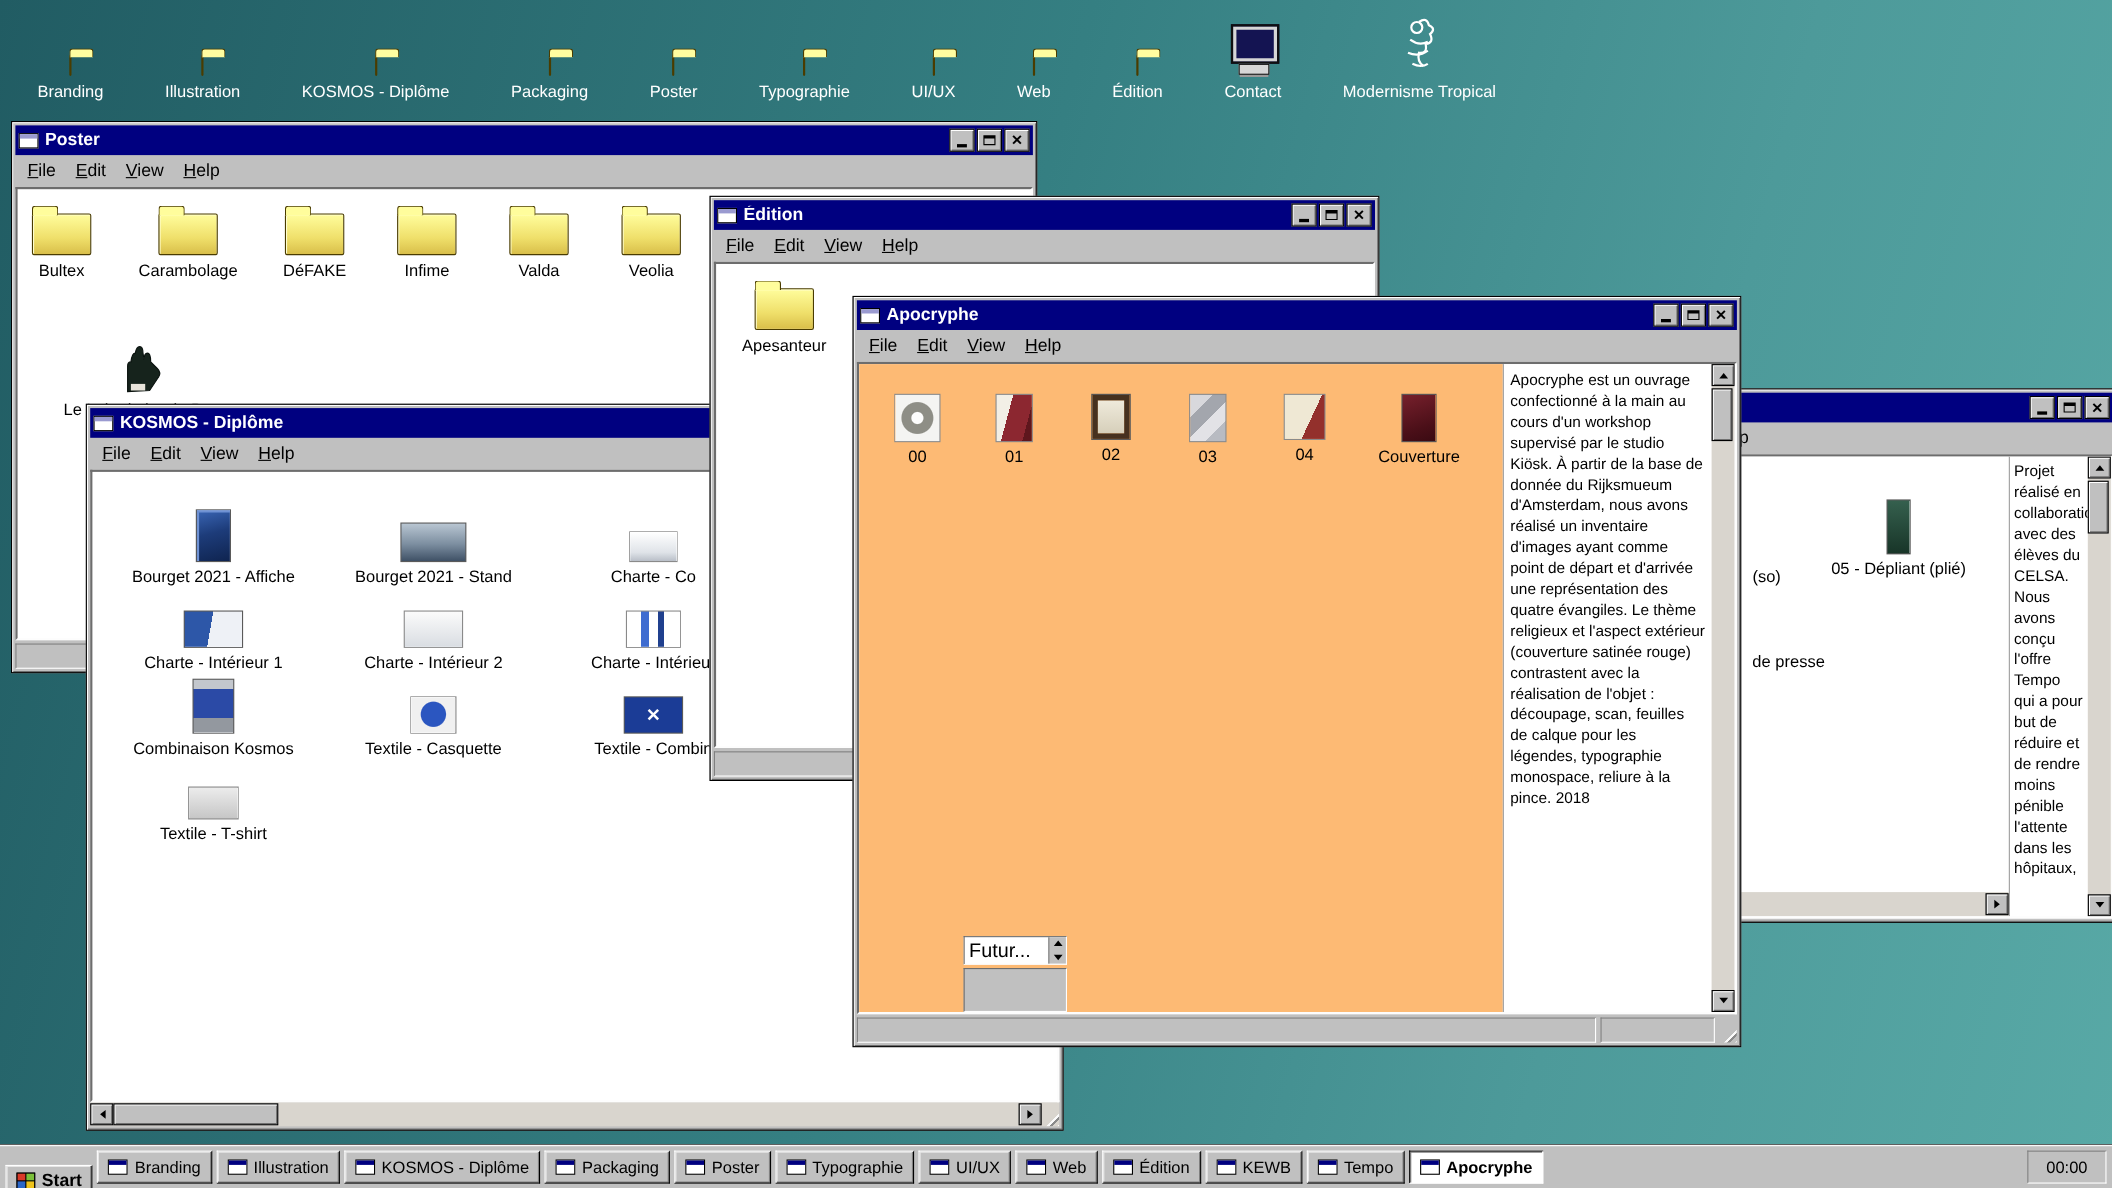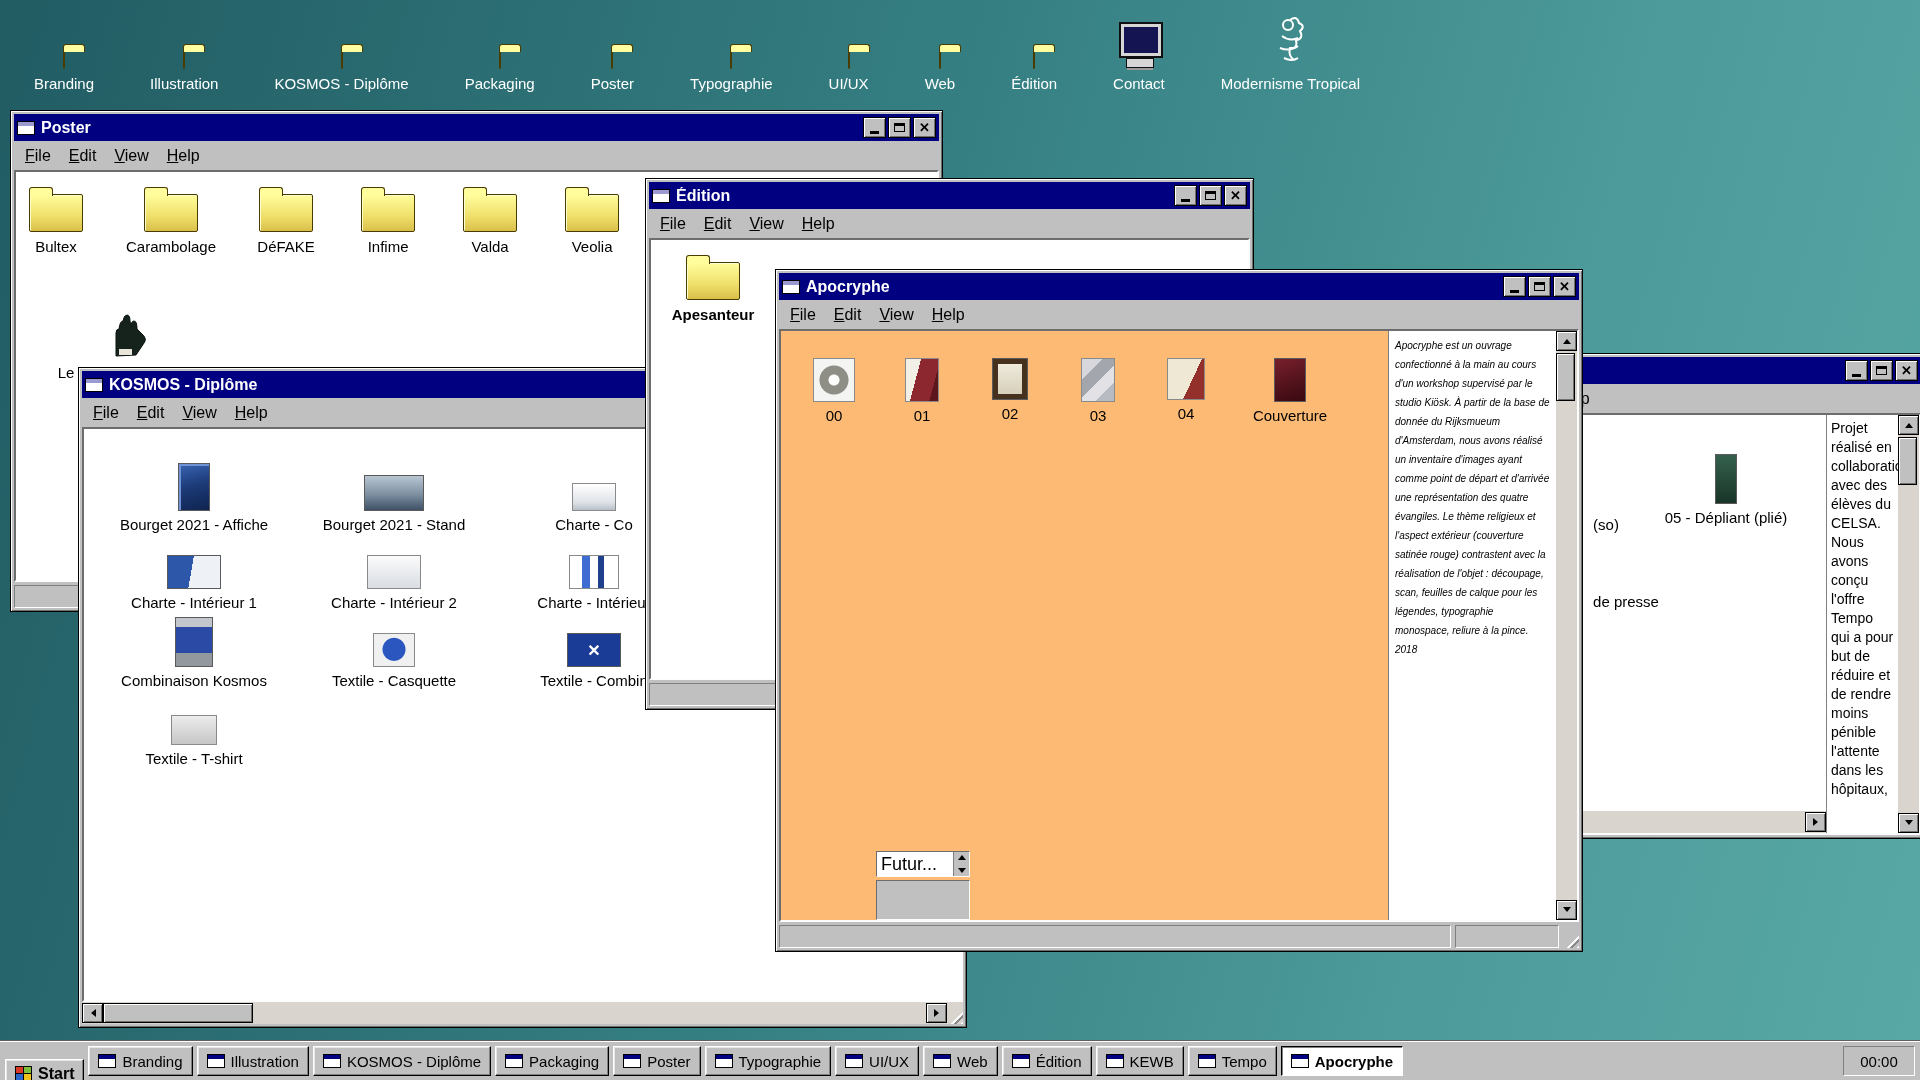--- a/index.html
+++ b/index.html
@@ -90,38 +90,38 @@
   .th-t05{width:20px;height:48px;background:linear-gradient(180deg,#35604e,#183528);box-shadow:0 0 0 1px #5a5a5a;}
   
   #win-poster{left:10px;top:110px;width:933px;height:502px;z-index:1;}
   #win-poster .folder-row{display:flex;gap:38px;padding:14px 8px 0 8px;align-items:flex-start;}
   #win-poster .folder-row .fitem{min-width:64px;}
   #poster-lab{position:absolute;left:28px;top:140px;width:170px;}
   #win-kosmos{left:78px;top:367px;width:889px;height:661px;z-index:2;}
   #kosmos-grid{display:grid;grid-template-columns:200px 200px 200px;grid-auto-rows:78px;padding:32px 0 0 10px;}
   #kosmos-grid .fitem{height:72px;}
   #win-edition{left:645px;top:178px;width:609px;height:532px;z-index:3;}
-  #win-edition .folder-row{display:flex;gap:38px;padding:14px 12px 0 12px;font-weight:bold;}
+  #win-edition .folder-row{display:flex;gap:38px;padding:14px 12px 0 12px;}
   #win-edition .folder-row .fitem{min-width:100px;}
   #win-tempo{left:1400px;top:353px;width:525px;height:486px;z-index:4;}
   #win-tempo .content{display:flex;flex-direction:row;padding:0;}
   #tempo-files{flex:1;display:flex;flex-direction:column;position:relative;background:#fff;}
   #tempo-canvas{flex:1;position:relative;}
   .abs-item{position:absolute;display:flex;flex-direction:column;align-items:center;}
   #tempo-item-so{left:130px;top:95px;width:140px;}
   #tempo-item-05{left:240px;top:40px;width:160px;}
   #tempo-item-presse{left:150px;top:172px;width:140px;text-align:right;}
   #tempo-desc{width:72px;background:#fff;border-left:1px solid #808080;padding:4px 4px;font-size:14px;line-height:19px;overflow:hidden;flex:0 0 auto;}
   #win-apocryphe{left:775px;top:269px;width:808px;height:683px;z-index:5;}
   #win-apocryphe .content{display:flex;flex-direction:row;padding:0;}
   #apo-files{flex:1;position:relative;background:#fdba74;}
   #apo-items{display:flex;align-items:flex-start;gap:10px;padding:28px 0 0 14px;}
   #apo-items .fitem{width:78px;}
   #apo-items .fitem:last-child{width:110px;}
-  #apo-desc{width:168px;background:#fff;border-left:1px solid #808080;padding:5px 6px;font-size:10px;line-height:19px;overflow:hidden;flex:0 0 auto;font-style:italic;}
+  #apo-desc{width:190px;background:#fff;border-left:1px solid #808080;padding:5px 6px;font-size:14px;line-height:19px;overflow:hidden;flex:0 0 auto;}
   #apo-dropdown{position:absolute;left:95px;top:520px;width:94px;}
   #apo-dropdown .dd-row{height:26px;background:#fff;border:1px solid;border-color:#6d6d6d #fdfdfd #fdfdfd #6d6d6d;display:flex;align-items:center;}
   #apo-dropdown .dd-text{flex:1;padding-left:4px;font-size:18px;white-space:nowrap;overflow:hidden;}
   #apo-dropdown .dd-sb{width:16px;height:100%;background:#c0c0c0;border-left:1px solid #808080;display:flex;flex-direction:column;align-items:center;justify-content:space-between;padding:2px 0;}
   #apo-dropdown .dd-list{margin-top:3px;height:40px;background:#c0c0c0;border:1px solid;border-color:#6d6d6d #fdfdfd #fdfdfd #6d6d6d;}
   
   #taskbar{position:absolute;left:0;right:0;bottom:0;height:39px;background:#c0c0c0;
            border-top:1px solid #fff;box-shadow:0 -1px 0 #5f5f5f;display:flex;align-items:center;gap:4px;padding:0 5px;z-index:100;}
   .tk-btn{height:30px;display:flex;align-items:center;gap:6px;padding:0 9px;background:#c0c0c0;
           border:1px solid;border-color:#fff #000 #000 #fff;box-shadow:inset -1px -1px 0 #808080,inset 1px 1px 0 #e6e6e6;

